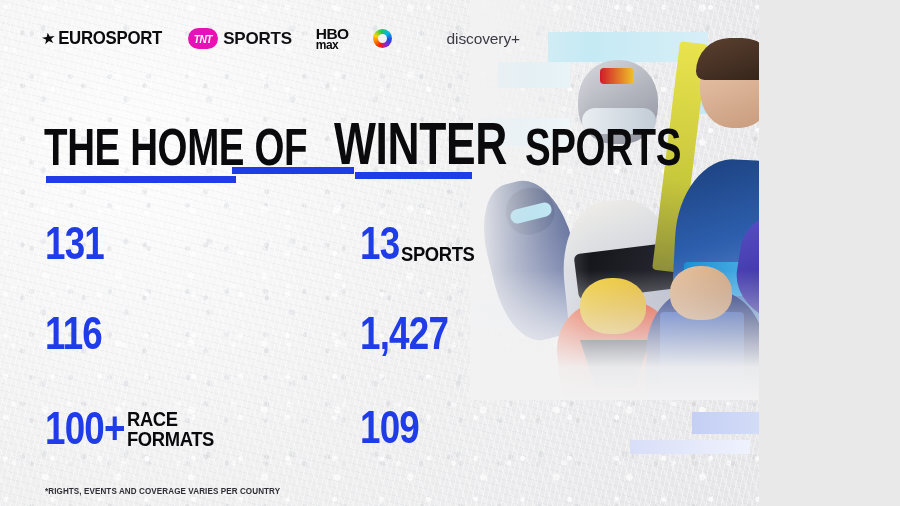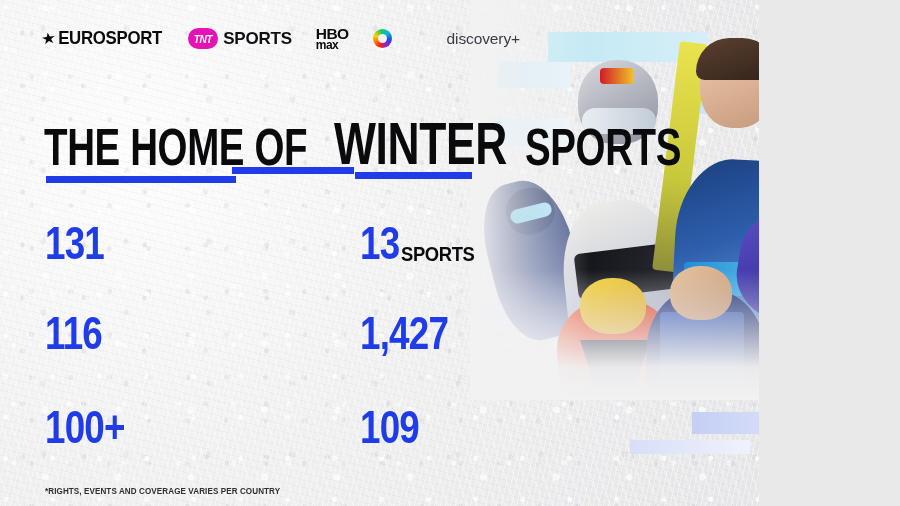--- a/index.html
+++ b/index.html
@@ -303,20 +303,24 @@
     <div class="stat" style="left:45px;top:222px;">
       <span class="num">131</span>
     </div>
 
     <div class="stat" style="left:45px;top:312px;">
       <span class="num">116</span>
     </div>
 
     <div class="stat" style="left:45px;top:406px;">
       <span class="num">100+</span>
+      <span class="lbl" style="margin-left:-18px;">
+        <span class="l1">RACE</span>
+        <span class="l1">FORMATS</span>
+      </span>
     </div>
 
     <div class="stat" style="left:360px;top:222px;">
       <span class="num">13</span>
       <span class="lbl" style="margin-left:-8px;margin-top:22px;">
         <span class="l1">SPORTS</span>
       </span>
     </div>
 
     <div class="stat" style="left:360px;top:312px;">

